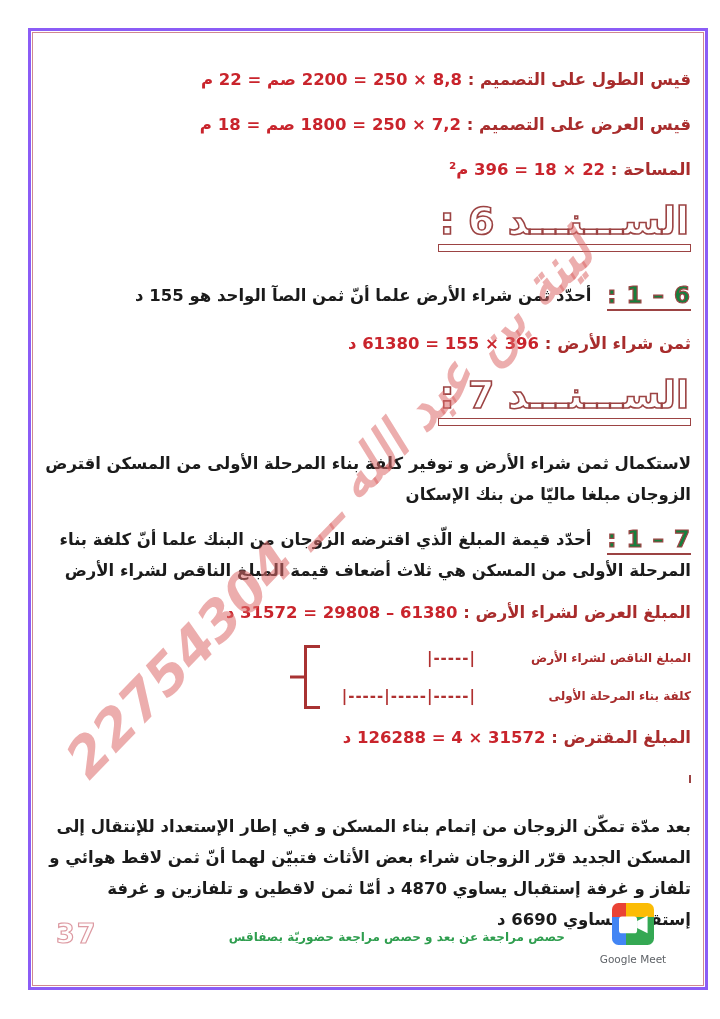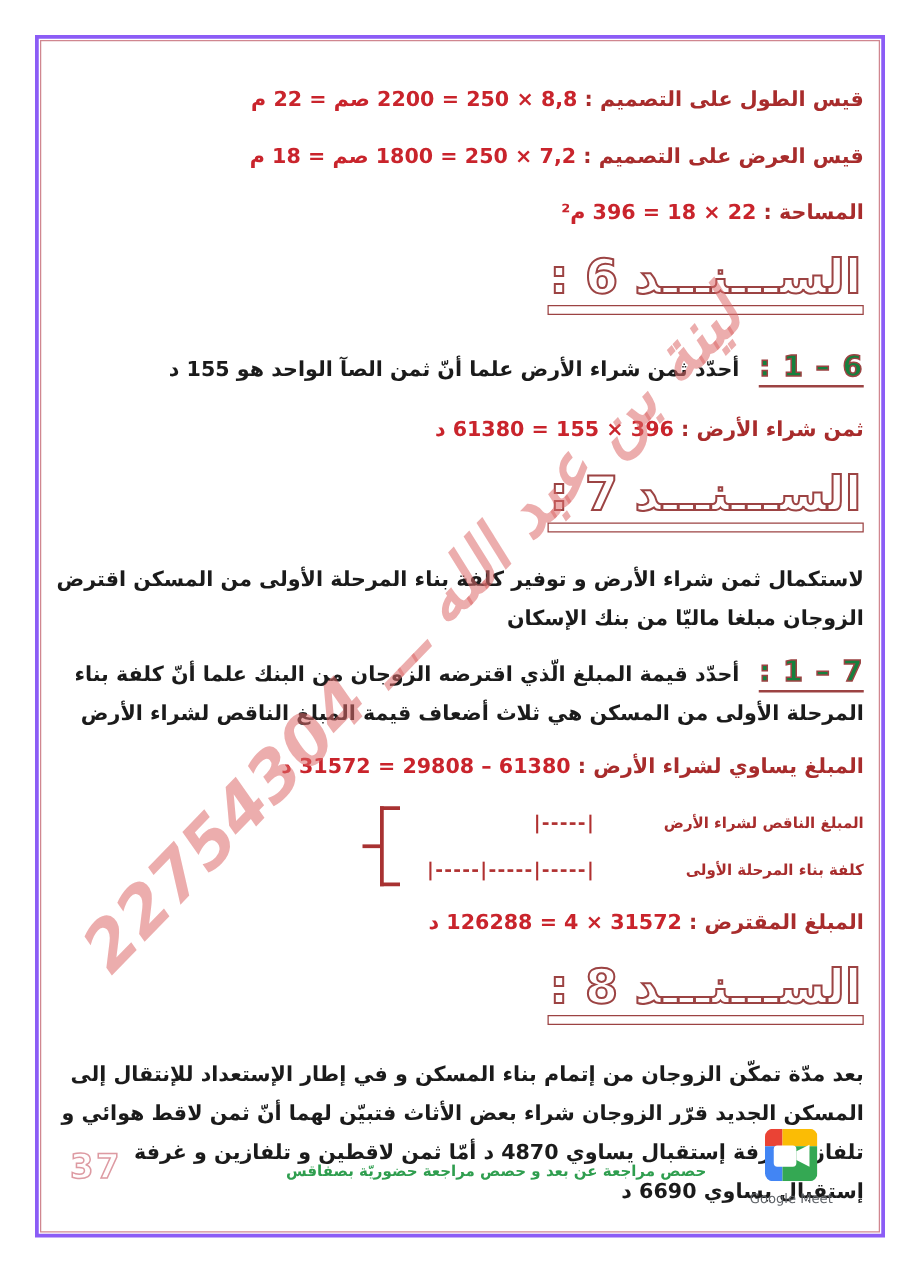--- a/index.html
+++ b/index.html
@@ -131,21 +131,21 @@
     </div>
 
     <div class="para">لاستكمال ثمن شراء الأرض و توفير كلفة بناء المرحلة الأولى من المسكن اقترض الزوجان مبلغا ماليّا من بنك الإسكان</div>
 
     <div class="q-block" style="margin-top:14px;">
       <span class="q-prefix">7 – 1 :</span>
       <span class="q-text">أحدّد قيمة المبلغ الّذي اقترضه الزوجان من البنك علما أنّ كلفة بناء المرحلة الأولى من المسكن هي ثلاث أضعاف قيمة المبلغ الناقص لشراء الأرض</span>
     </div>
 
     <div class="red-line answer" style="margin-top:14px;">
-      <span class="lbl">المبلغ يساوي لشراء الأرض :</span>
+      <span class="lbl">المبلغ العرض لشراء الأرض :</span>
       <span class="val">61380 – 29808 = 31572 د</span>
     </div>
 
     <div class="diagram">
       <div class="d-rows">
         <div class="d-row">
           <span class="d-label">المبلغ الناقص لشراء الأرض</span>
           <span class="d-seg">|-----|</span>
         </div>
         <div class="d-row">
@@ -156,21 +156,20 @@
       <div class="d-brace"></div>
     </div>
 
     <div class="red-line answer" style="margin-top:16px;">
       <span class="lbl">المبلغ المقترض :</span>
       <span class="val">31572 × 4 = 126288 د</span>
     </div>
 
     <div class="heading-wrap" style="margin-top:18px;">
       <div class="heading-inner">
-        <span class="heading-text">الســـنـــد 8 :</span>
         <div class="heading-bar"></div>
       </div>
     </div>
 
     <div class="para" style="margin-top:24px;">بعد مدّة تمكّن الزوجان من إتمام بناء المسكن و في إطار الإستعداد للإنتقال إلى المسكن الجديد قرّر الزوجان شراء بعض الأثاث فتبيّن لهما أنّ ثمن لاقط هوائي و تلفاز و غرفة إستقبال يساوي 4870 د أمّا ثمن لاقطين و تلفازين و غرفة إستقبال يساوي 6690 د</div>
 
   </div>
 </div>
 
 <div class="watermark">لينة بن عبد الله ـــ 22754304</div>

